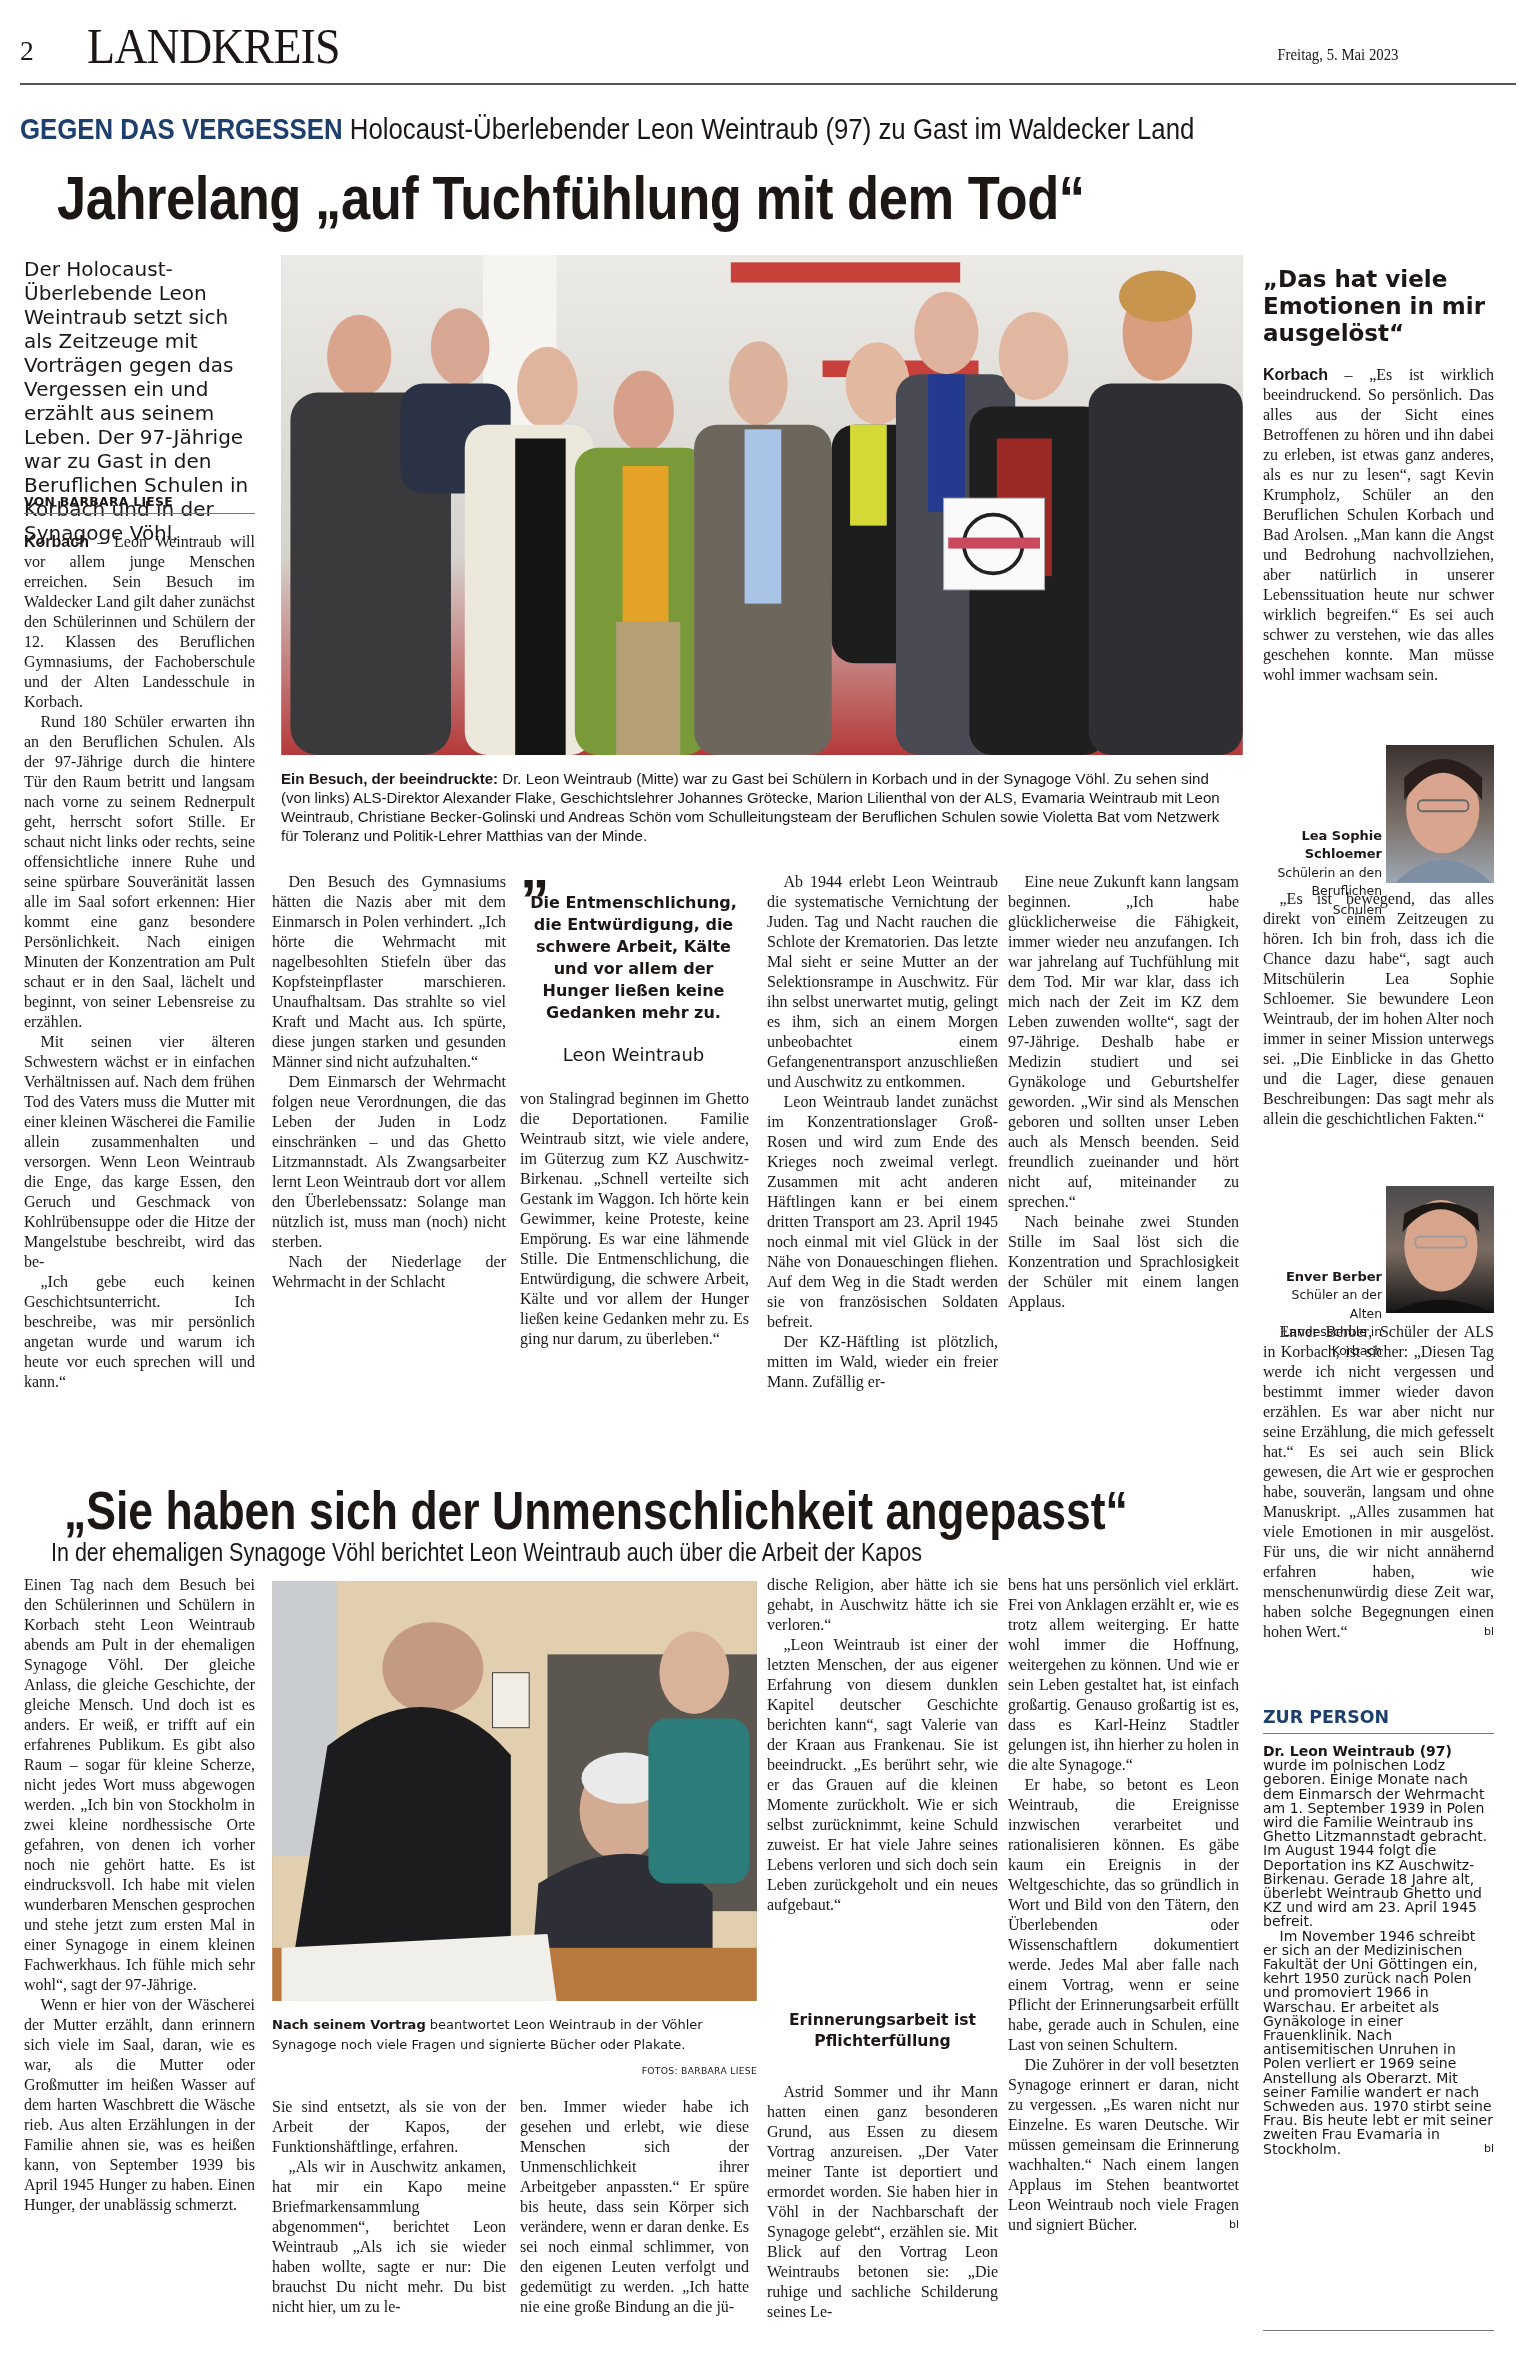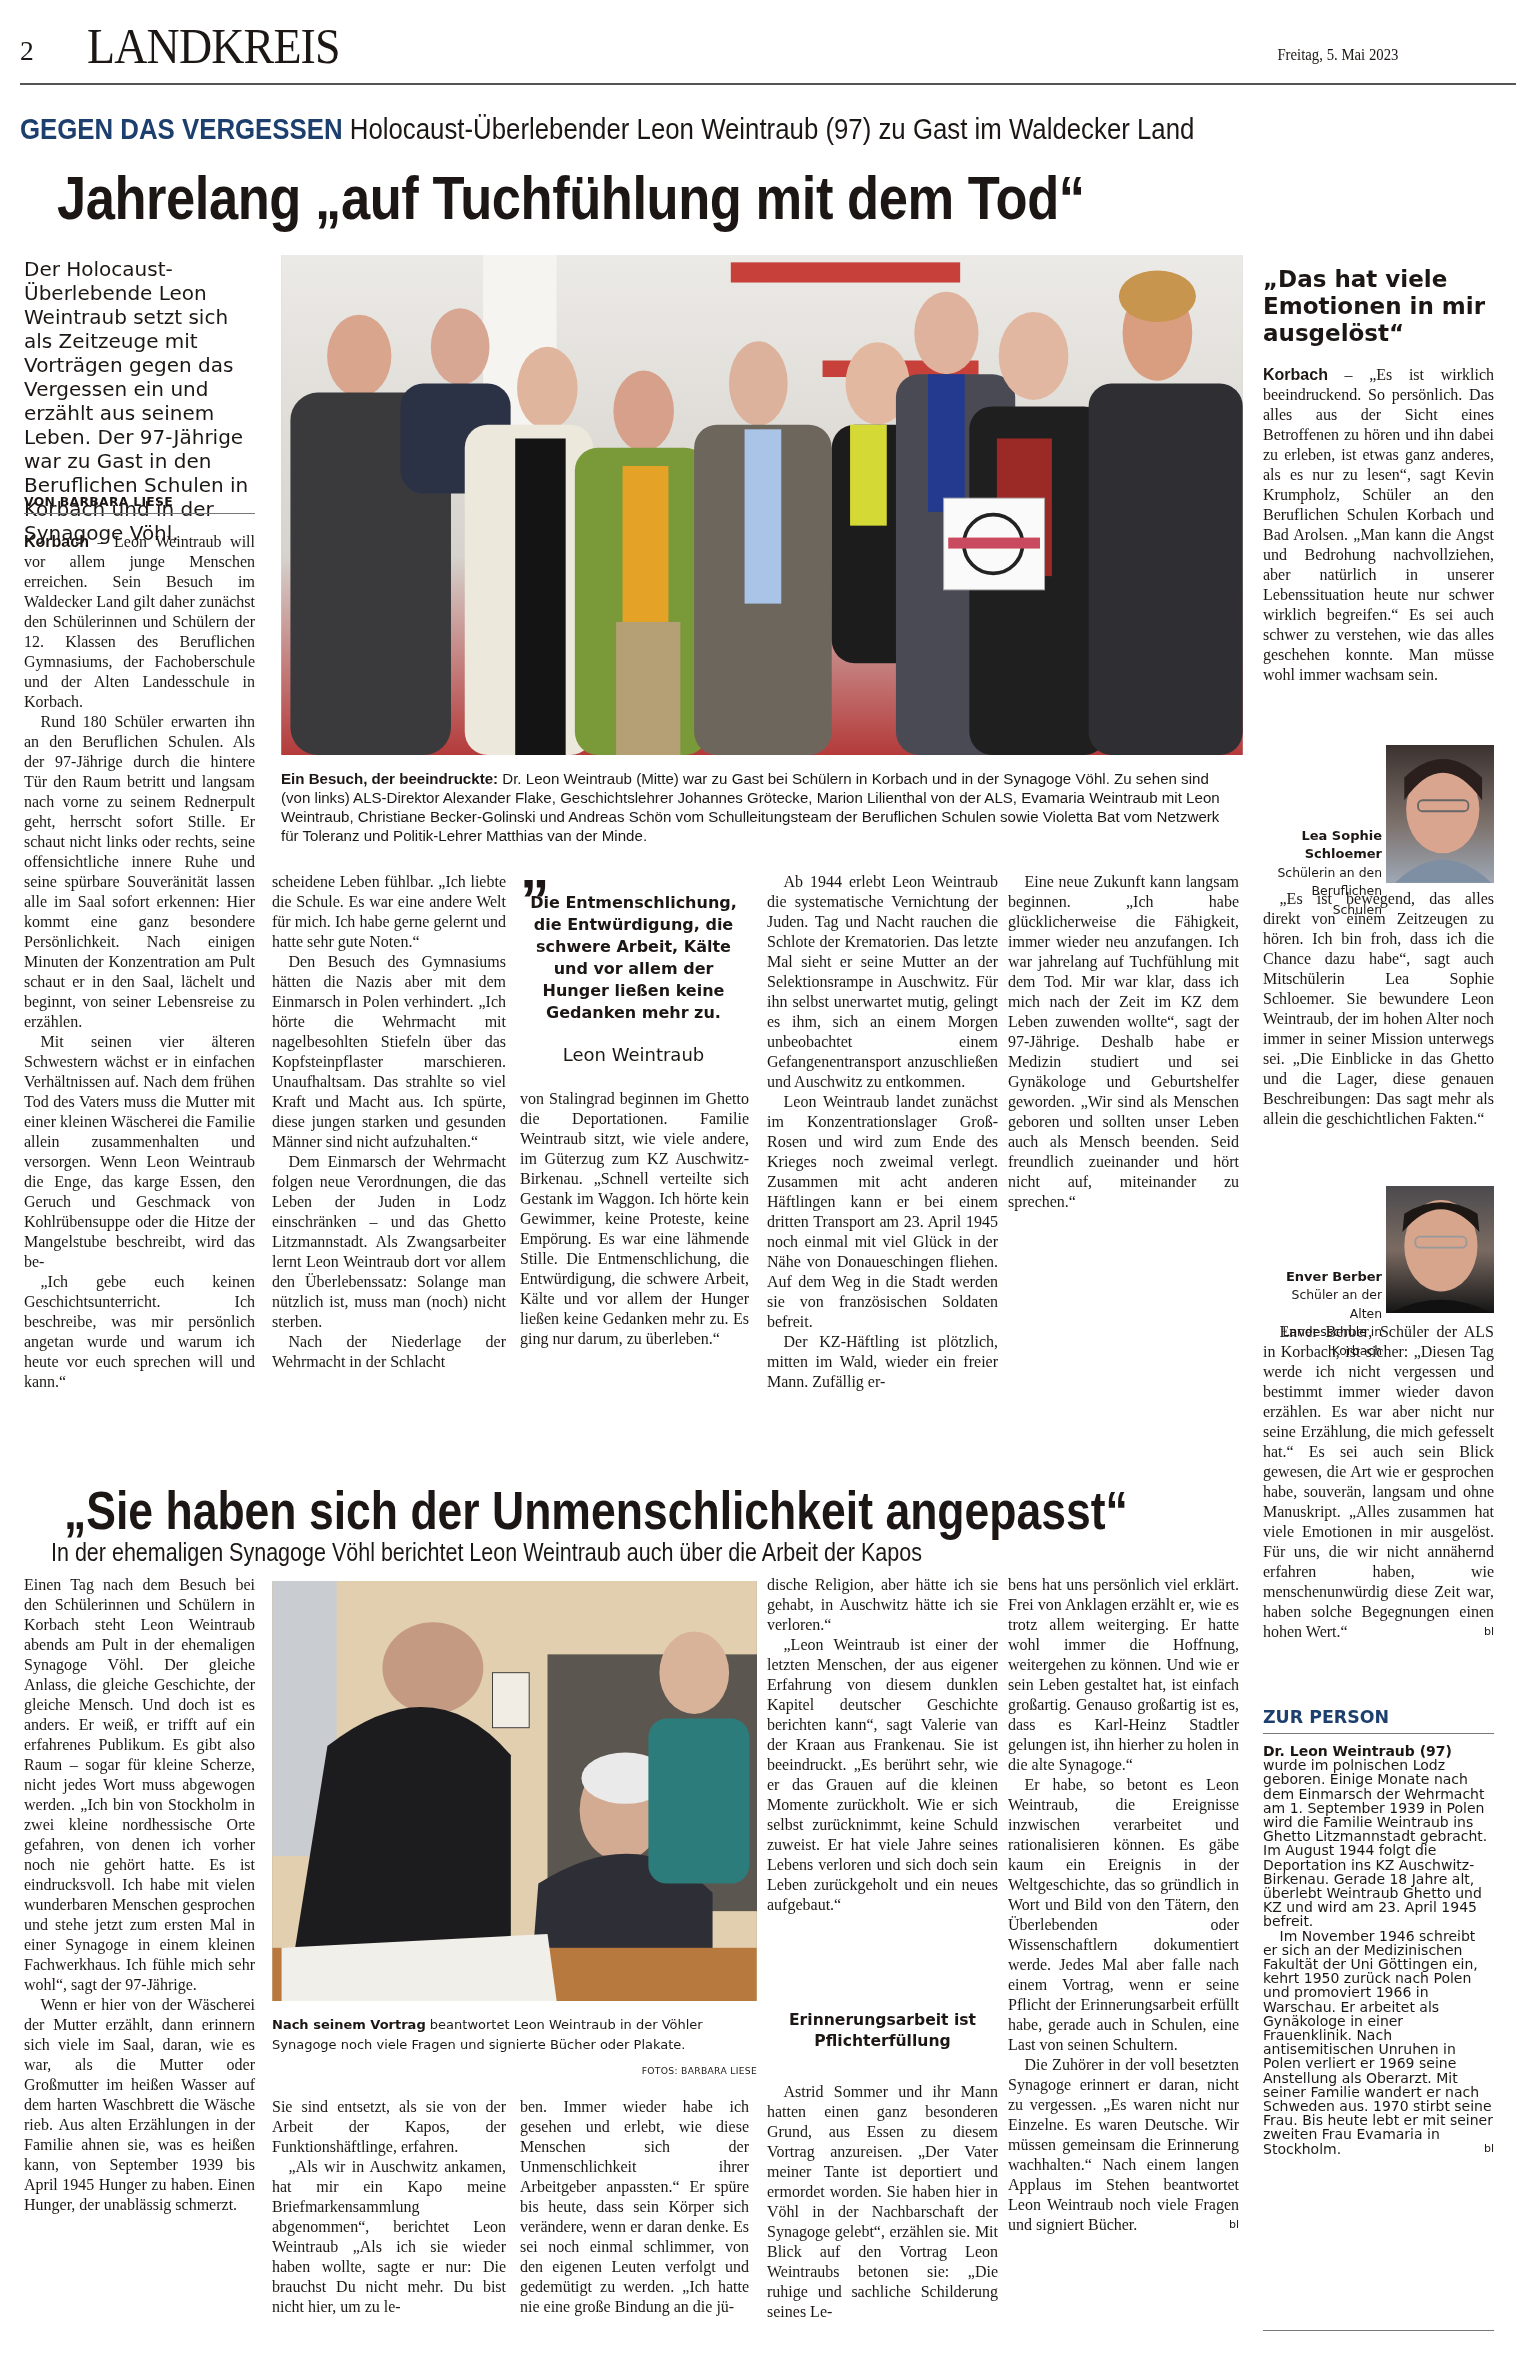--- a/index.html
+++ b/index.html
@@ -138,21 +138,20 @@
         <rect x="727" y="308" width="100" height="12" fill="#c94a5e"></rect>
       <ellipse cx="955" cy="85" rx="38" ry="52" fill="#d99d7f"></ellipse>
         <ellipse cx="955" cy="45" rx="42" ry="28" fill="#c8954e"></ellipse>
         <rect x="880" y="140" width="168" height="405" rx="25" fill="#2e2e33"></rect>
     </g>
   </svg>
 </div>
 <div class="abs" id="caption1"><b>Ein Besuch, der beeindruckte:</b><span> Dr. Leon Weintraub (Mitte) war zu Gast bei Schülern in Korbach und in der Synagoge Vöhl. Zu sehen sind (von links) ALS-Direktor Alexander Flake, Geschichtslehrer Johannes Grötecke, Marion Lilienthal von der ALS, Evamaria Weintraub mit Leon Weintraub, Christiane Becker-Golinski und Andreas Schön vom Schulleitungsteam der Beruflichen Schulen sowie Violetta Bat vom Netzwerk für Toleranz und Politik-Lehrer Matthias van der Minde.</span></div>
 
 <div class="abs col" id="col2">
-  <p class="noindent">scheidene Leben fühlbar. „Ich liebte die Schule. Es war eine andere Welt für mich. Ich habe gerne gelernt und hatte sehr gute Noten.“</p>
   <p>Den Besuch des Gymnasiums hätten die Nazis aber mit dem Einmarsch in Polen verhindert. „Ich hörte die Wehrmacht mit nagelbesohlten Stiefeln über das Kopfsteinpflaster marschieren. Unaufhaltsam. Das strahlte so viel Kraft und Macht aus. Ich spürte, diese jungen starken und gesunden Männer sind nicht aufzuhalten.“</p>
   <p>Dem Einmarsch der Wehrmacht folgen neue Verordnungen, die das Leben der Juden in Lodz einschränken – und das Ghetto Litzmannstadt. Als Zwangsarbeiter lernt Leon Weintraub dort vor allem den Überlebenssatz: Solange man nützlich ist, muss man (noch) nicht sterben.</p>
   <p>Nach der Niederlage der Wehrmacht in der Schlacht</p>
 </div>
 
 <div class="abs" id="quote-mark">”</div>
 <div class="abs" id="quote-box">
   <div id="quote-text">Die Entmenschlichung, die Entwürdigung, die schwere Arbeit, Kälte und vor allem der Hunger ließen keine Gedanken mehr zu.</div>
   <div id="quote-author">Leon Weintraub</div>
 </div>
@@ -160,20 +159,21 @@
   <p class="noindent">von Stalingrad beginnen im Ghetto die Deportationen. Familie Weintraub sitzt, wie viele andere, im Güterzug zum KZ Auschwitz-Birkenau. „Schnell verteilte sich Gestank im Waggon. Ich hörte kein Gewimmer, keine Proteste, keine Empörung. Es war eine lähmende Stille. Die Entmenschlichung, die Entwürdigung, die schwere Arbeit, Kälte und vor allem der Hunger ließen keine Gedanken mehr zu. Es ging nur darum, zu überleben.“</p>
 </div>
 
 <div class="abs col" id="col4">
   <p>Ab 1944 erlebt Leon Weintraub die systematische Vernichtung der Juden. Tag und Nacht rauchen die Schlote der Krematorien. Das letzte Mal sieht er seine Mutter an der Selektionsrampe in Auschwitz. Für ihn selbst unerwartet mutig, gelingt es ihm, sich an einem Morgen unbeobachtet einem Gefangenentransport anzuschließen und Auschwitz zu entkommen.</p>
   <p>Leon Weintraub landet zunächst im Konzentrationslager Groß-Rosen und wird zum Ende des Krieges noch zweimal verlegt. Zusammen mit acht anderen Häftlingen kann er bei einem dritten Transport am 23. April 1945 noch einmal mit viel Glück in der Nähe von Donaueschingen fliehen. Auf dem Weg in die Stadt werden sie von französischen Soldaten befreit.</p>
   <p>Der KZ-Häftling ist plötzlich, mitten im Wald, wieder ein freier Mann. Zufällig er-</p>
 </div>
 <div class="abs col" id="col5">
   <p>Eine neue Zukunft kann langsam beginnen. „Ich habe glücklicherweise die Fähigkeit, immer wieder neu anzufangen. Ich war jahrelang auf Tuchfühlung mit dem Tod. Mir war klar, dass ich mich nach der Zeit im KZ dem Leben zuwenden wollte“, sagt der 97-Jährige. Deshalb habe er Medizin studiert und sei Gynäkologe und Geburtshelfer geworden. „Wir sind als Menschen geboren und sollten unser Leben auch als Mensch beenden. Seid freundlich zueinander und hört nicht auf, miteinander zu sprechen.“</p>
+  <p>Nach beinahe zwei Stunden Stille im Saal löst sich die Konzentration und Sprachlosigkeit der Schüler mit einem langen Applaus.</p>
 </div>
 
 <div class="abs" id="side-title">„Das hat viele Emotionen in mir ausgelöst“</div>
 <div class="abs col" id="side1">
   <p class="noindent"><b class="sans-lead">Korbach</b><span> – „Es ist wirklich beeindruckend. So persönlich. Das alles aus der Sicht eines Betroffenen zu hören und ihn dabei zu erleben, ist etwas ganz anderes, als es nur zu lesen“, sagt Kevin Krumpholz, Schüler an den Beruflichen Schulen Korbach und Bad Arolsen. „Man kann die Angst und Bedrohung nachvollziehen, aber natürlich in unserer Lebenssituation heute nur schwer wirklich begreifen.“ Es sei auch schwer zu verstehen, wie das alles geschehen konnte. Man müsse wohl immer wachsam sein.</span></p>
 </div>
 
 <div class="abs portrait-label" id="lea-label">
   <b>Lea Sophie Schloemer</b><br>
   <span>Schülerin an den Beruflichen Schulen</span>

